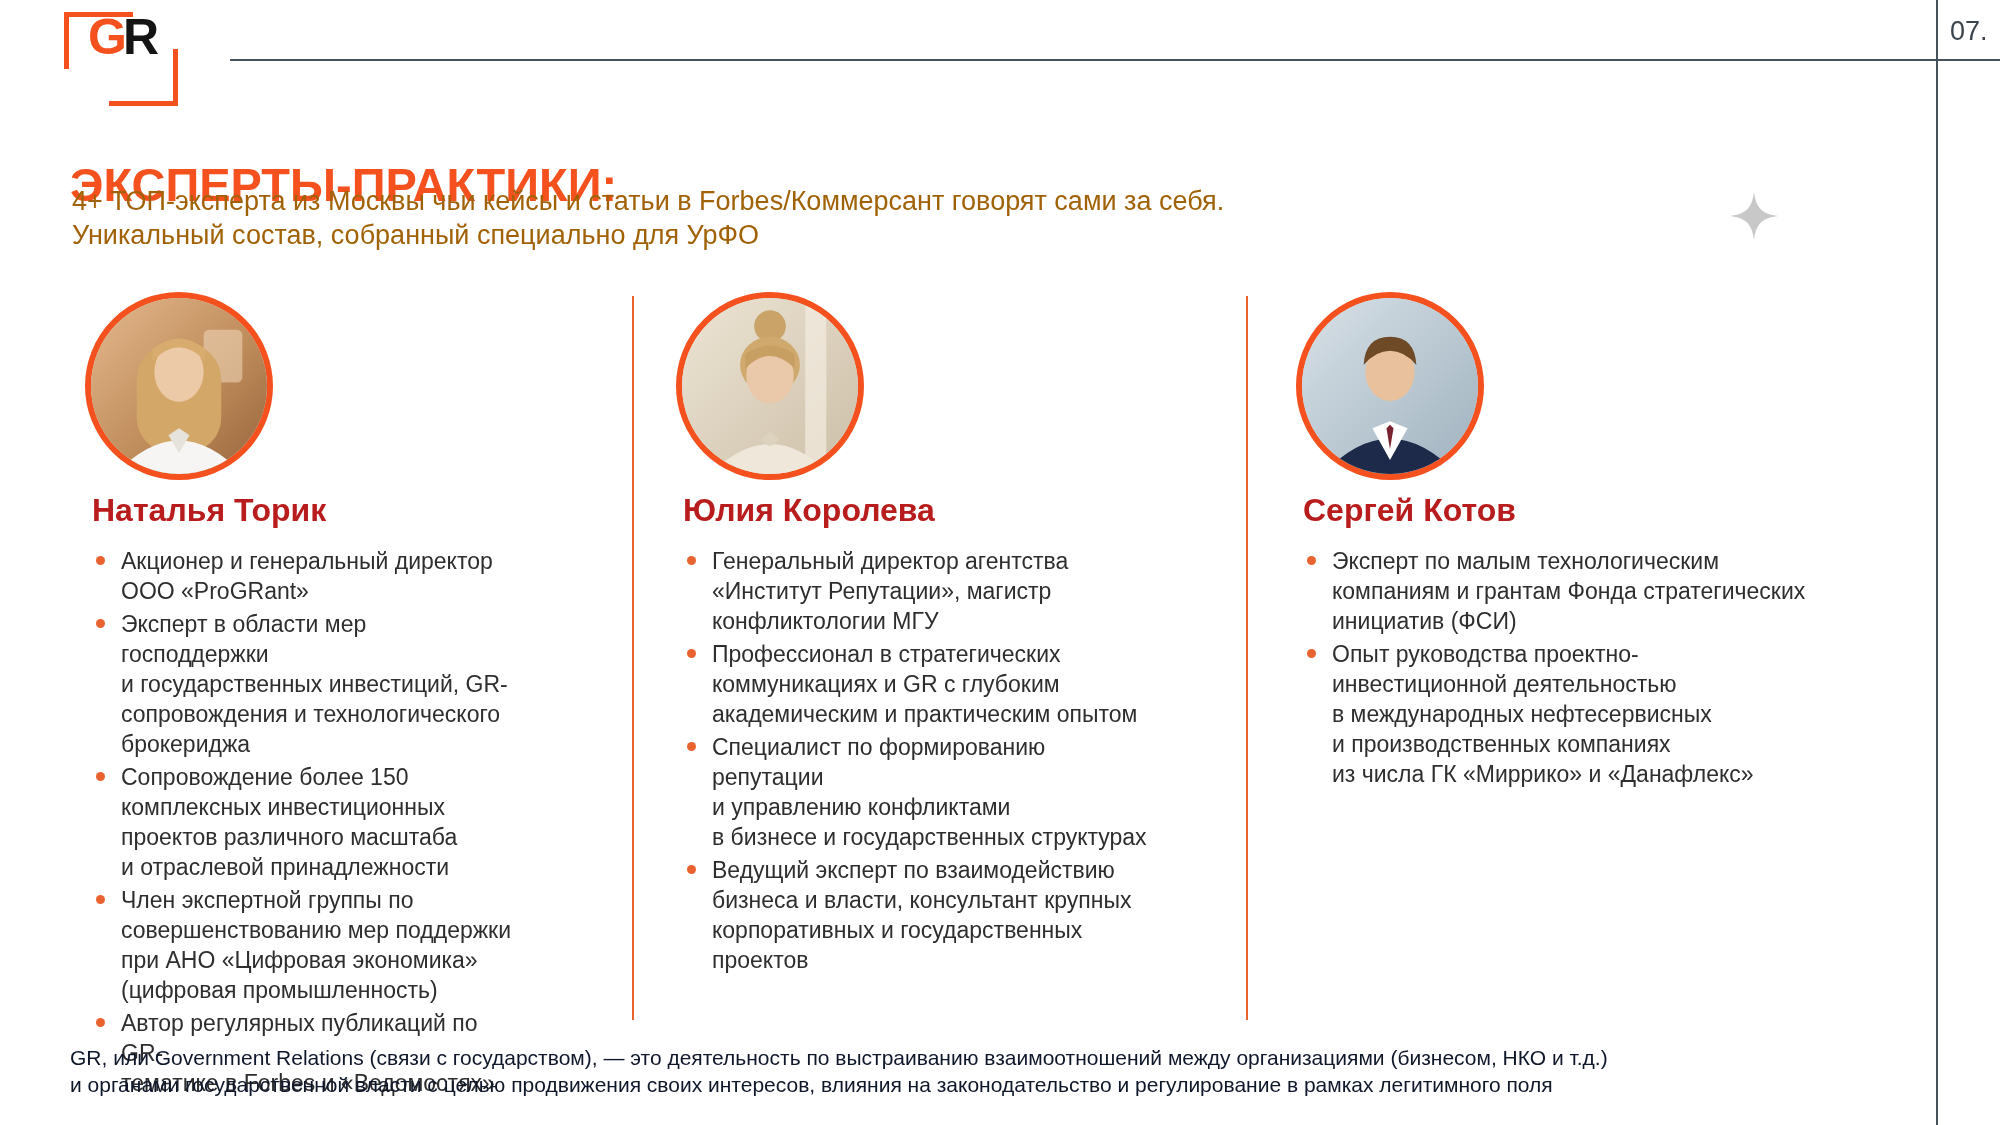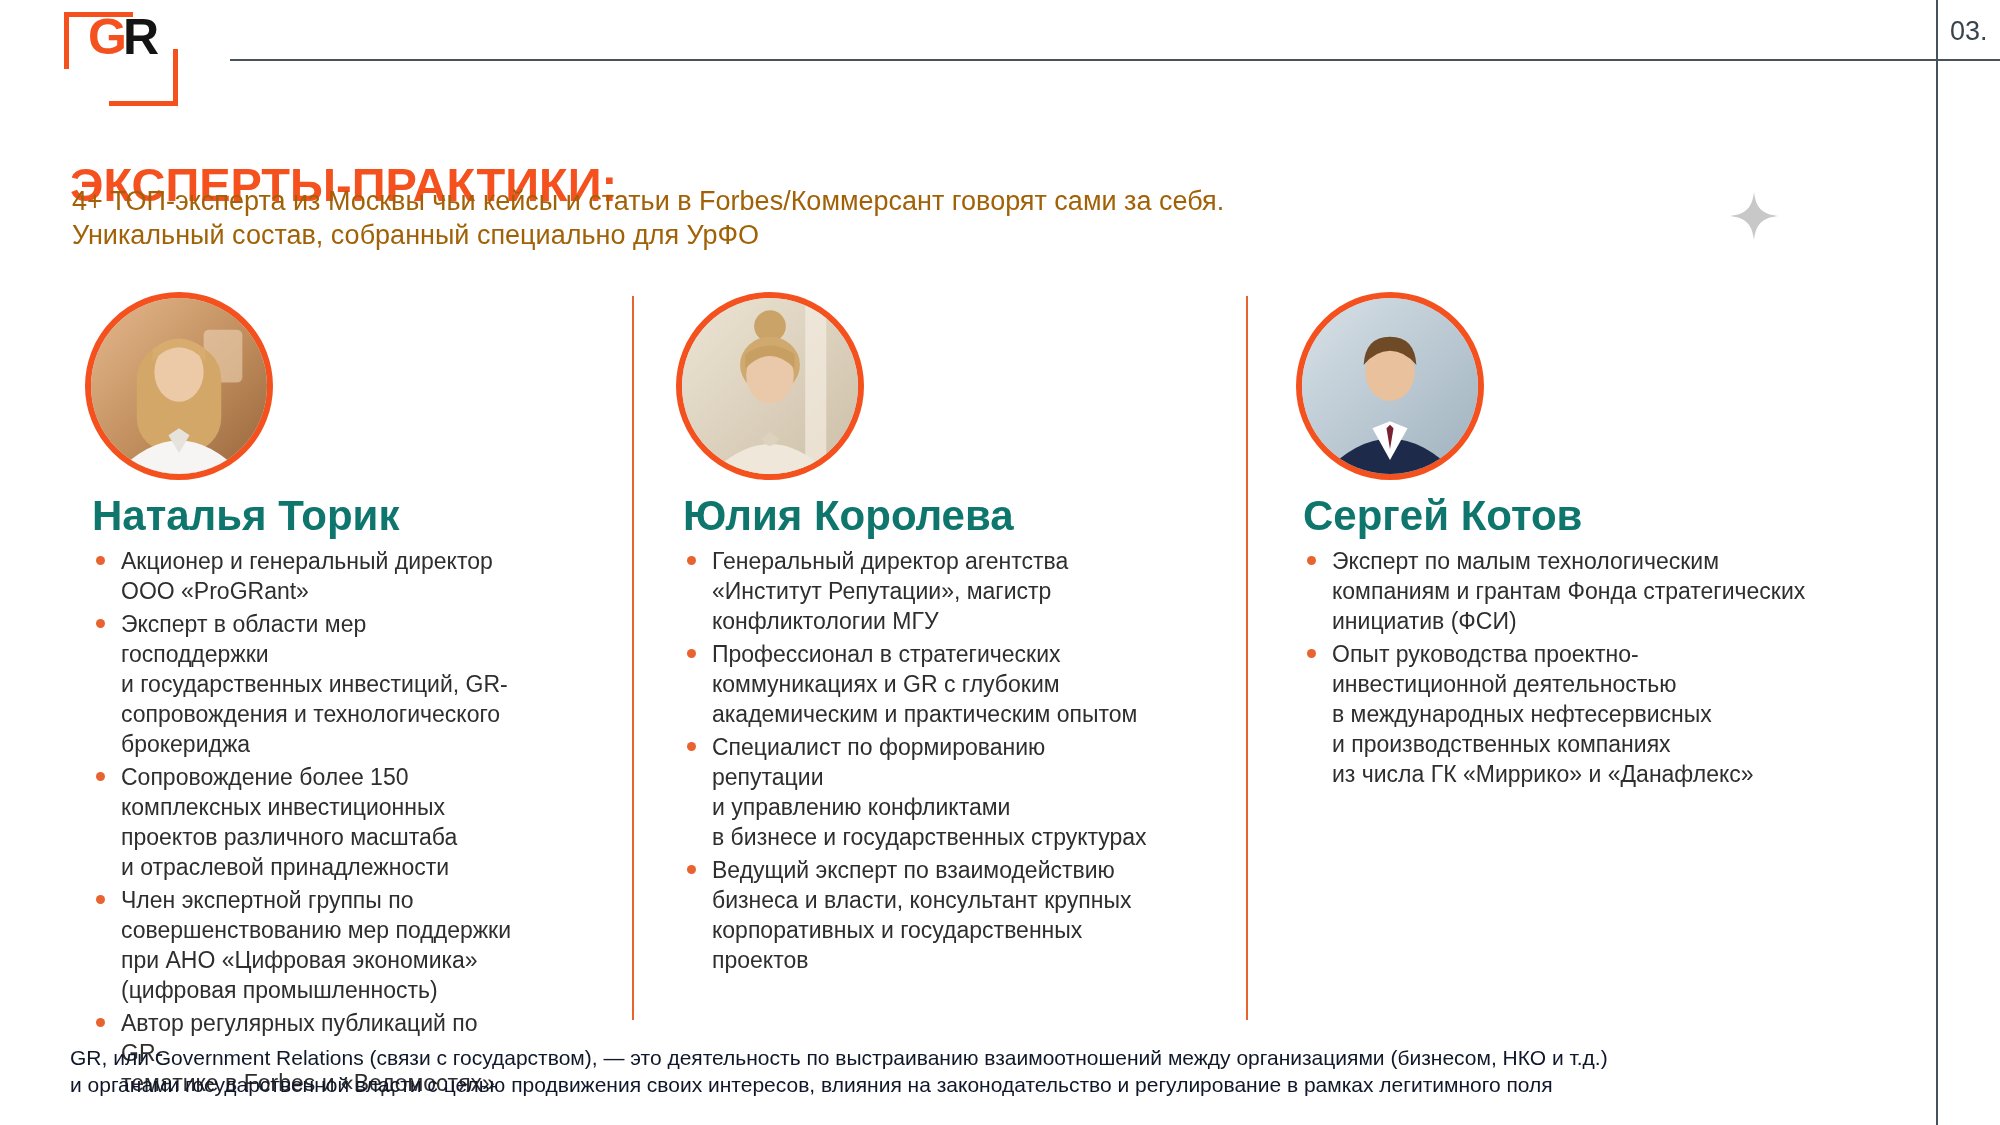--- a/index.html
+++ b/index.html
@@ -36,21 +36,21 @@
   .divider { position:absolute; top:296px; width:2px; height:724px; background:#e8632f; }
   .divider.d1 { left:632px; } .divider.d2 { left:1246px; }
 
   
   .photo { position:absolute; top:292px; width:176px; height:176px; border-radius:50%;
            border:6px solid #f4511e; overflow:hidden; background:#ddd; }
   .photo svg { display:block; width:100%; height:100%; }
   .photo.p1 { left:85px; } .photo.p2 { left:676px; } .photo.p3 { left:1296px; }
 
   
-  .expert-name { position:absolute; top:492px; font-size:42px; font-weight:700; color:#0f766e; }
+  .expert-name { position:absolute; top:492px; font-size:32px; font-weight:700; color:#b91c1c; }
   .n1 { left:92px; } .n2 { left:683px;text-align:center; } .n3 { left:1303px; }
 
   .bullets { position:absolute; top:546px; list-style:none; margin:0; padding:0; }
   .b1 { left:92px;  width:420px; }
   .b2 { left:683px; width:480px; }
   .b3 { left:1303px; width:570px; }
   .bullets li { position:relative; padding-left:29px; margin:0 0 3px 0;
                 font-size:23px; line-height:30px; color:#2e2e2e; }
   .bullets li::before { content:""; position:absolute; left:4px; top:10px; width:9px; height:9px;
                         border-radius:50%; background:#e8632f; }
@@ -58,21 +58,21 @@
 
   
   .footer { position:absolute; left:70px; top:1044px; width:1860px;
             font-size:21px; line-height:27px; color:#0f172a; white-space:pre-line; }
 </style>
 </head>
 <body>
 
 <div class="rule-top"></div>
 <div class="rule-right"></div>
-<div class="page-num">03.</div>
+<div class="page-num">07.</div>
 
 <div class="logo">
   <div class="br-tl"></div>
   <div class="br-br"></div>
   <div class="gr"><span class="g">G</span><span class="r">R</span></div>
 </div>
 
 <h1 class="title">ЭКСПЕРТЫ-ПРАКТИКИ:</h1>
 <div class="subtitle">4+ ТОП-эксперта из Москвы чьи кейсы и статьи в Forbes/Коммерсант говорят сами за себя.
 Уникальный состав, собранный специально для УрФО</div>

